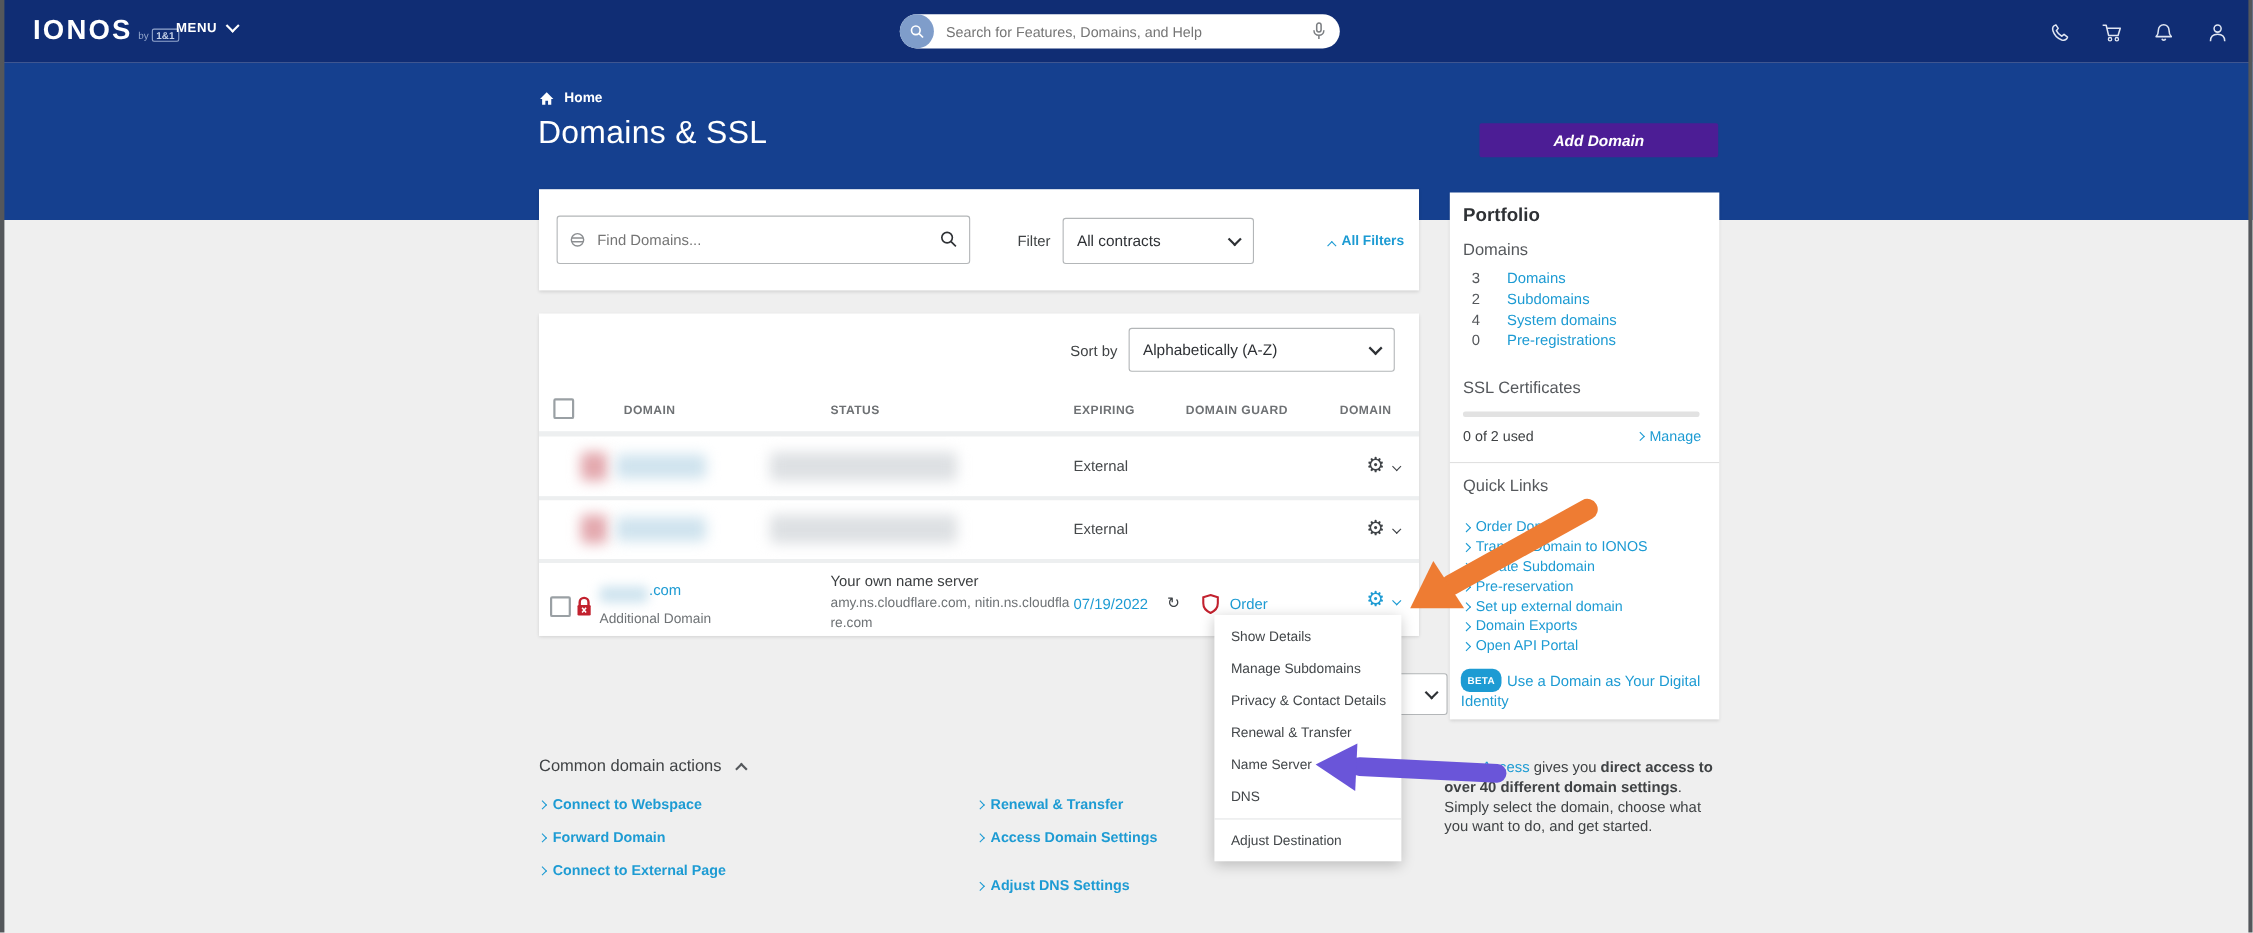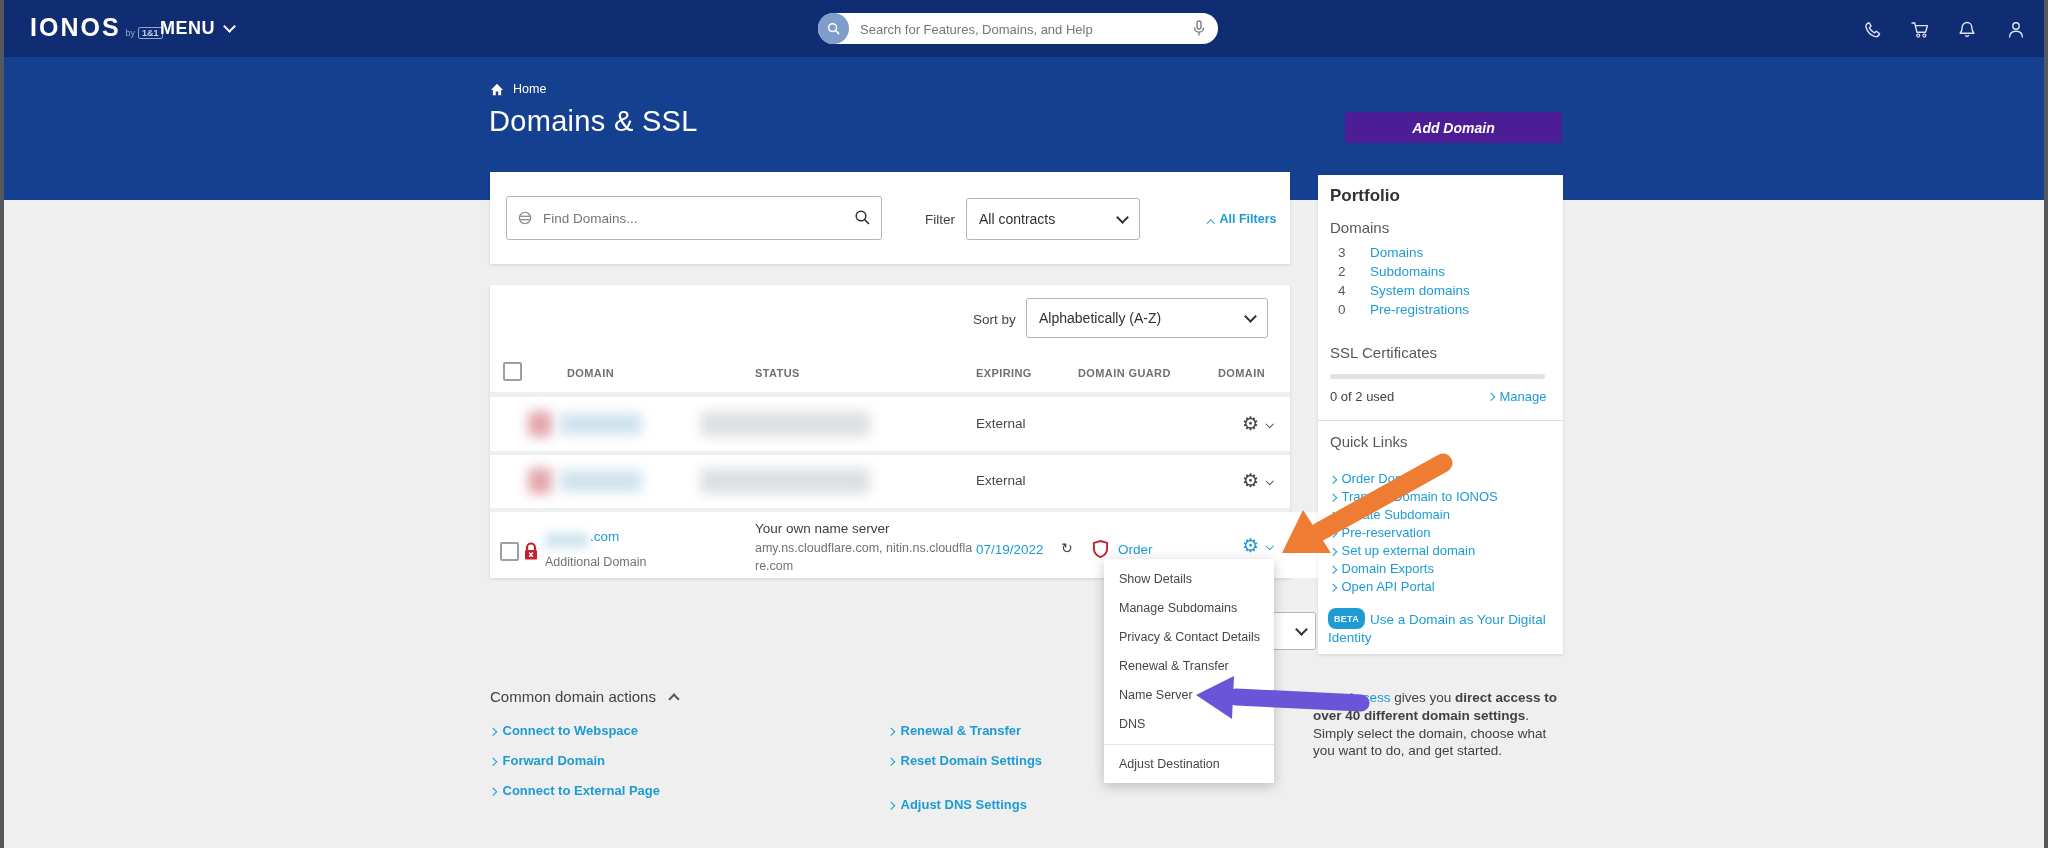--- a/index.html
+++ b/index.html
@@ -38,21 +38,21 @@
   <div class="edge" style="left:0" data-name="window-edge-left"></div>
   <div class="edge" style="left:2044px" data-name="window-edge-right"></div>
 
   <div class="abs" style="left:0;top:0;width:2048px;height:57px;background:#102d74;z-index:10;" data-name="top-navbar">
     <div class="abs" style="left:30px;top:13px;display:flex;align-items:baseline;cursor:pointer;" data-name="ionos-logo">
       <span style="color:#fff;font-size:25px;font-weight:800;letter-spacing:2px;" data-name="logo-text">IONOS</span>
       <span style="color:#93a7cd;font-size:9px;margin-left:5px;" data-name="logo-by-text">by</span>
       <span style="color:#c6d2e8;font-size:9px;font-weight:700;border:1px solid #93a7cd;border-radius:2px;padding:0 3px;margin-left:3px;" data-name="logo-1and1-badge">1&amp;1</span>
     </div>
     <div class="abs" style="left:160px;top:18px;display:flex;align-items:center;gap:10px;color:#fff;cursor:pointer;" data-name="menu-button">
-      <span style="font-size:18px;font-weight:700;letter-spacing:.5px;" data-name="menu-label">MENU</span>
+      <span style="font-size:12px;font-weight:700;letter-spacing:.5px;" data-name="menu-label">MENU</span>
       <span class="chv down" style="margin-top:-4px;" data-name="chevron-down-icon"></span>
     </div>
 
     <div class="abs" style="left:818px;top:13px;width:400px;height:31px;background:#fff;border-radius:16px;" data-name="global-search">
       <div class="abs" style="left:0;top:0;width:31px;height:31px;border-radius:50%;background:#7f9dca;display:flex;align-items:center;justify-content:center;cursor:pointer;" data-name="search-icon">
         <svg width="15" height="15" viewBox="0 0 16 16">
             <circle cx="7" cy="7" r="4.2" fill="none" stroke="#fff" stroke-width="1.6"></circle>
             <line x1="10.2" y1="10.2" x2="14" y2="14" stroke="#fff" stroke-width="1.6"></line>
           </svg>
       </div>
@@ -90,21 +90,21 @@
           <path d="M3.5 17.5 c0-4.2 2.8-6.3 6.5-6.3 s6.5 2.1 6.5 6.3" fill="none" stroke="#dfe5f2" stroke-width="1.4"></path>
         </svg>
     </div>
   </div>
 
   <div class="abs" style="left:0;top:57px;width:2048px;height:143px;background:#15408f;" data-name="hero-band">
     <div class="abs" style="left:2px;top:25px;display:flex;align-items:center;gap:9px;cursor:pointer;" data-name="breadcrumb">
       <svg width="14" height="13" viewBox="0 0 16 15" data-name="home-icon">
           <path d="M8 1 L15 8 H12.8 V14 H9.4 V9.8 H6.6 V14 H3.2 V8 H1 Z" fill="#fff"></path>
         </svg>
-      <span style="color:#fff;font-size:12.5px;font-weight:400;" data-name="breadcrumb-home-label">Home</span>
+      <span style="color:#fff;font-size:12.5px;font-weight:700;" data-name="breadcrumb-home-label">Home</span>
     </div>
     <h1 class="abs" style="left:0;top:48px;margin:0;color:#fff;font-size:29px;font-weight:400;letter-spacing:.3px;" data-name="page-title">Domains &amp; SSL</h1>
     <div class="abs" style="left:855px;top:55px;width:217px;height:31px;background:#4c1d95;border-radius:2px;display:flex;align-items:center;justify-content:center;color:#fff;font-size:14px;font-weight:700;cursor:pointer;font-style:italic;" data-name="add-domain-button">Add Domain</div>
   </div>
 
   <style>
     [data-name="hero-band"]{padding:0;}
     [data-name="breadcrumb"]{left:490px !important;}
     [data-name="page-title"]{left:489px !important;}
     [data-name="add-domain-button"]{left:1345px !important;}
@@ -163,21 +163,21 @@
 
     <div class="row" style="top:170px;height:53px;" data-name="table-row">
       <div class="blur" style="left:38px;top:13px;width:24px;height:26px;background:#e3a7ad;" data-name="redacted-domain-icon"></div>
       <div class="blur" style="left:70px;top:15px;width:82px;height:22px;background:#cfe3ee;" data-name="redacted-domain-name"></div>
       <div class="blur" style="left:210px;top:13px;width:170px;height:26px;background:#dde0e3;" data-name="redacted-status"></div>
       <span class="abs" style="left:486px;top:18px;font-size:13.5px;color:#45484a;" data-name="expiring-value">External</span>
       <span class="gear" style="left:752px;top:16px;" data-name="gear-actions-icon">⚙</span>
       <span class="chv down sm abs" style="left:777px;top:23px;color:#3f4347;cursor:pointer;" data-name="chevron-down-icon"></span>
     </div>
 
-    <div class="row" style="top:227px;height:66px;padding-left:41px;" data-name="table-row">
+    <div class="row" style="top:227px;height:66px;" data-name="table-row">
       <div class="cb" style="left:10px;top:30px;" data-name="row-checkbox"></div>
       <svg class="abs" style="left:33px;top:29px;" width="16" height="20" viewBox="0 0 16 20" data-name="lock-error-icon">
         <path d="M4 9 V6.5 a4 4 0 0 1 8 0 V9" fill="none" stroke="#c2212e" stroke-width="2.2"></path>
         <rect x="2" y="9" width="12" height="9.5" rx="1.2" fill="#c2212e"></rect>
         <path d="M6.2 11.5 l3.6 4.4 M9.8 11.5 l-3.6 4.4" stroke="#fff" stroke-width="1.4"></path>
       </svg>
       <div class="blur" style="left:55px;top:21px;width:44px;height:15px;background:#cfe4ef;filter:blur(5px);" data-name="redacted-domain-name"></div>
       <a class="lnk abs" style="left:100px;top:17px;font-size:13.5px;" data-name="domain-link">.com</a>
       <span class="abs" style="left:55px;top:43px;font-size:12.5px;color:#6f7376;" data-name="domain-note">Additional Domain</span>
       <div class="abs" style="left:265px;top:9px;width:220px;" data-name="status-cell">
@@ -212,21 +212,21 @@
   </div>
 
   <div class="abs" style="left:490px;top:688px;display:flex;align-items:center;gap:14px;cursor:pointer;" data-name="common-actions-toggle">
     <span style="font-size:15px;color:#3f4244;" data-name="common-actions-title">Common domain actions</span>
     <span class="chv up" style="color:#55585c;margin-top:5px;width:6px;height:6px;" data-name="caret-up-icon"></span>
   </div>
   <a class="abs lnk sb" style="left:490px;top:723px;font-size:13px;" data-name="link-connect-webspace"><span class="chv rgt sm" style="margin-right:7px;position:relative;top:-1px;" data-name="chevron-right-icon"></span><span>Connect to Webspace</span></a>
   <a class="abs lnk sb" style="left:490px;top:753px;font-size:13px;" data-name="link-forward-domain"><span class="chv rgt sm" style="margin-right:7px;position:relative;top:-1px;" data-name="chevron-right-icon"></span><span>Forward Domain</span></a>
   <a class="abs lnk sb" style="left:490px;top:783px;font-size:13px;" data-name="link-connect-external-page"><span class="chv rgt sm" style="margin-right:7px;position:relative;top:-1px;" data-name="chevron-right-icon"></span><span>Connect to External Page</span></a>
   <a class="abs lnk sb" style="left:888px;top:723px;font-size:13px;" data-name="link-renewal-transfer"><span class="chv rgt sm" style="margin-right:7px;position:relative;top:-1px;" data-name="chevron-right-icon"></span><span>Renewal &amp; Transfer</span></a>
-  <a class="abs lnk sb" style="left:888px;top:753px;font-size:13px;" data-name="link-reset-domain-settings"><span class="chv rgt sm" style="margin-right:7px;position:relative;top:-1px;" data-name="chevron-right-icon"></span><span>Reset Domain Settings</span></a>
+  <a class="abs lnk sb" style="left:888px;top:753px;font-size:13px;" data-name="link-reset-domain-settings"><span class="chv rgt sm" style="margin-right:7px;position:relative;top:-1px;" data-name="chevron-right-icon"></span><span>Access Domain Settings</span></a>
   <a class="abs lnk sb" style="left:888px;top:783px;font-size:13px;margin-top:14px;" data-name="link-adjust-dns-settings"><span class="chv rgt sm" style="margin-right:7px;position:relative;top:-1px;" data-name="chevron-right-icon"></span><span>Adjust DNS Settings</span></a>
 
   <div class="card" style="left:1318px;top:175px;width:245px;height:479px;" data-name="portfolio-card">
     <div class="abs" style="left:12px;top:11px;font-size:17px;font-weight:700;color:#2e3135;" data-name="portfolio-title">Portfolio</div>
     <div class="abs" style="left:12px;top:44px;font-size:15px;color:#55585c;" data-name="portfolio-domains-heading">Domains</div>
 
     <div class="abs" style="left:20px;top:70px;font-size:13.5px;color:#55585c;" data-name="count-value">3</div>
     <a class="abs lnk" style="left:52px;top:70px;font-size:13.5px;" data-name="portfolio-link-domains">Domains</a>
     <div class="abs" style="left:20px;top:89px;font-size:13.5px;color:#55585c;" data-name="count-value">2</div>
     <a class="abs lnk" style="left:52px;top:89px;font-size:13.5px;" data-name="portfolio-link-subdomains">Subdomains</a>

